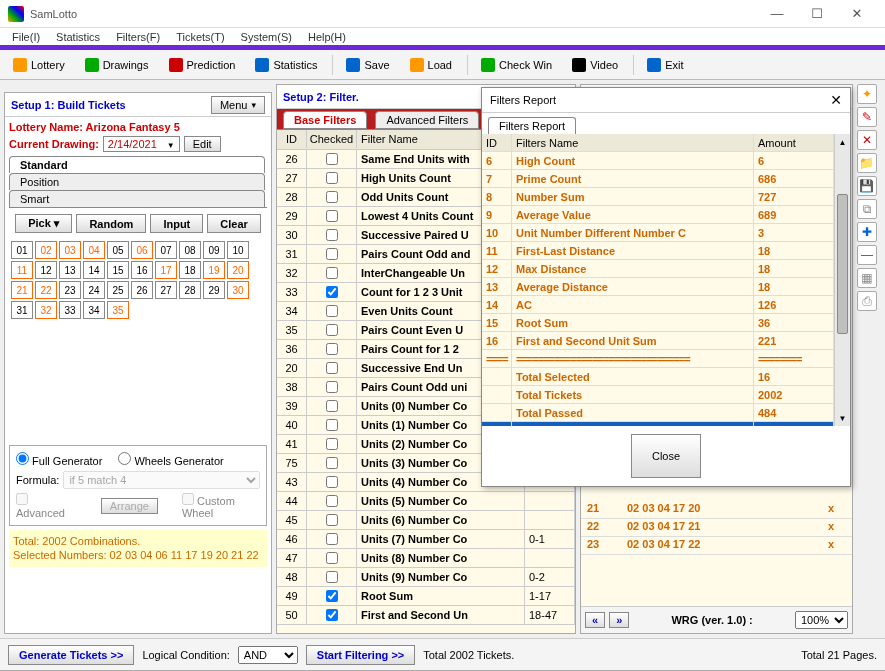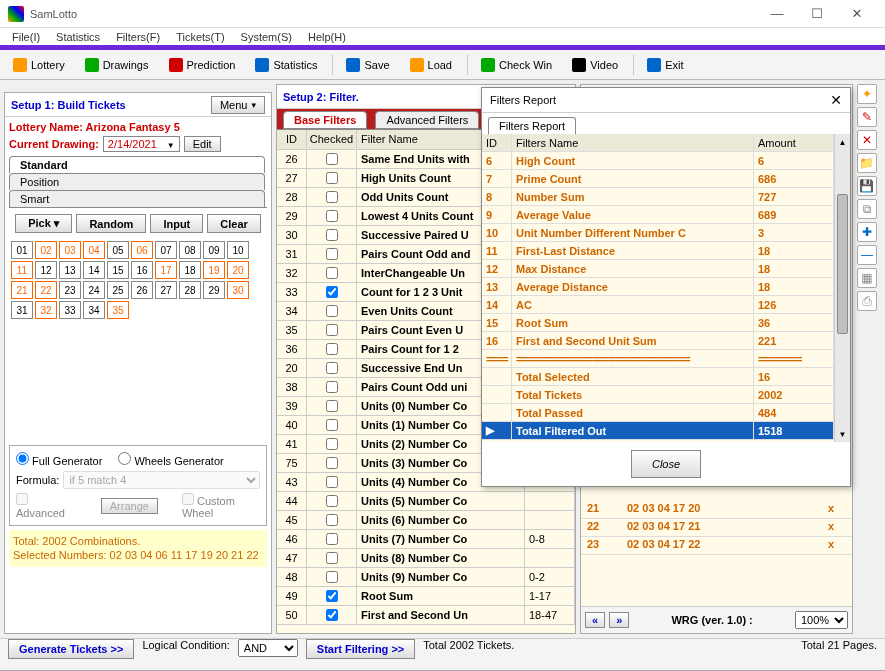--- a/index.html
+++ b/index.html
@@ -74,33 +74,33 @@
 .report-grid { flex:1; background:#fffbe8; overflow:hidden; position:relative; }
 .rg-hdr, .rg-row { display:flex; height:18px; border-bottom:1px solid #ddd; }
 .rg-hdr { background:#ece9d8; }
 .rg-hdr div, .rg-row div { border-right:1px solid #ddd; padding:1px 4px; display:flex;align-items:center; }
 .r-id { width:30px; color:#c60; font-weight:bold; }
 .r-name { flex:1; color:#c60; font-weight:bold; }
 .r-amt { width:80px; color:#c60; font-weight:bold; }
 .rg-row.sel { background:#1560bd; }
 .rg-row.sel div { color:#fff !important; }
 .rg-row.sep div { color:#c60; letter-spacing:-1px; }
-.close-btn { border:1px solid #888; background:linear-gradient(#fff,#ddd); padding:7px 20px; margin:8px auto;font-style:italic; }
+.close-btn { border:1px solid #888; background:linear-gradient(#fff,#ddd); padding:15px 20px; margin:8px auto; }
 
 .store-grid { flex:1; background:#fffbe8; overflow:hidden; }
 .sg-row { display:flex; height:18px; border-bottom:1px solid #ddd; }
 .sg-row div { padding:1px 6px; color:#c60; font-weight:bold; }
 .s-id { width:40px; }
 .s-nums { flex:1; }
 .s-x { width:30px; color:#c00; }
 
 .store-foot { display:flex; align-items:center; padding:4px; gap:4px; background:#f4f4f4; border-top:1px solid #ccc; }
 .nav-btn { border:1px solid #888; background:linear-gradient(#fff,#ddd); padding:1px 6px; color:#00c; font-weight:bold; }
 
-.bottom-bar { height:32px; display:flex; align-items:flex-start; padding:0 8px; gap:8px; background:#f4f4f4; border-top:1px solid #ccc; }
+.bottom-bar { height:32px; display:flex; align-items:center; padding:0 8px; gap:8px; background:#f4f4f4; border-top:1px solid #ccc; }
 .gen-btn { border:1px solid #888; background:linear-gradient(#fff,#ddd); padding:3px 10px; color:#00c; font-weight:bold; }
 .status-bar { height:20px; display:flex; align-items:center; background:#ece9d8; border-top:1px solid #aaa; }
 
 .scrollbar { width:16px; background:#e8e8e8; border-left:1px solid #ccc; position:relative; }
 .scroll-thumb { position:absolute; left:2px; right:2px; background:#c0c0c0; border:1px solid #888; border-radius:2px; }
 
 input[type=checkbox] { width:12px; height:12px; }
 select { font-size:11px; padding:1px; }
 </style>
 </head>
@@ -470,21 +470,21 @@
             <div class="c-rng"></div>
           </div>
           <div class="grid-row">
             <div class="c-id">46</div>
             <div class="c-chk">
               <input type="checkbox" style="">
             </div>
             <div class="c-name">
               <b>Units (7) Number Co</b>
             </div>
-            <div class="c-rng">0-8</div>
+            <div class="c-rng">0-1</div>
           </div>
           <div class="grid-row">
             <div class="c-id">47</div>
             <div class="c-chk">
               <input type="checkbox" style="">
             </div>
             <div class="c-name">
               <b>Units (8) Number Co</b>
             </div>
             <div class="c-rng"></div>

